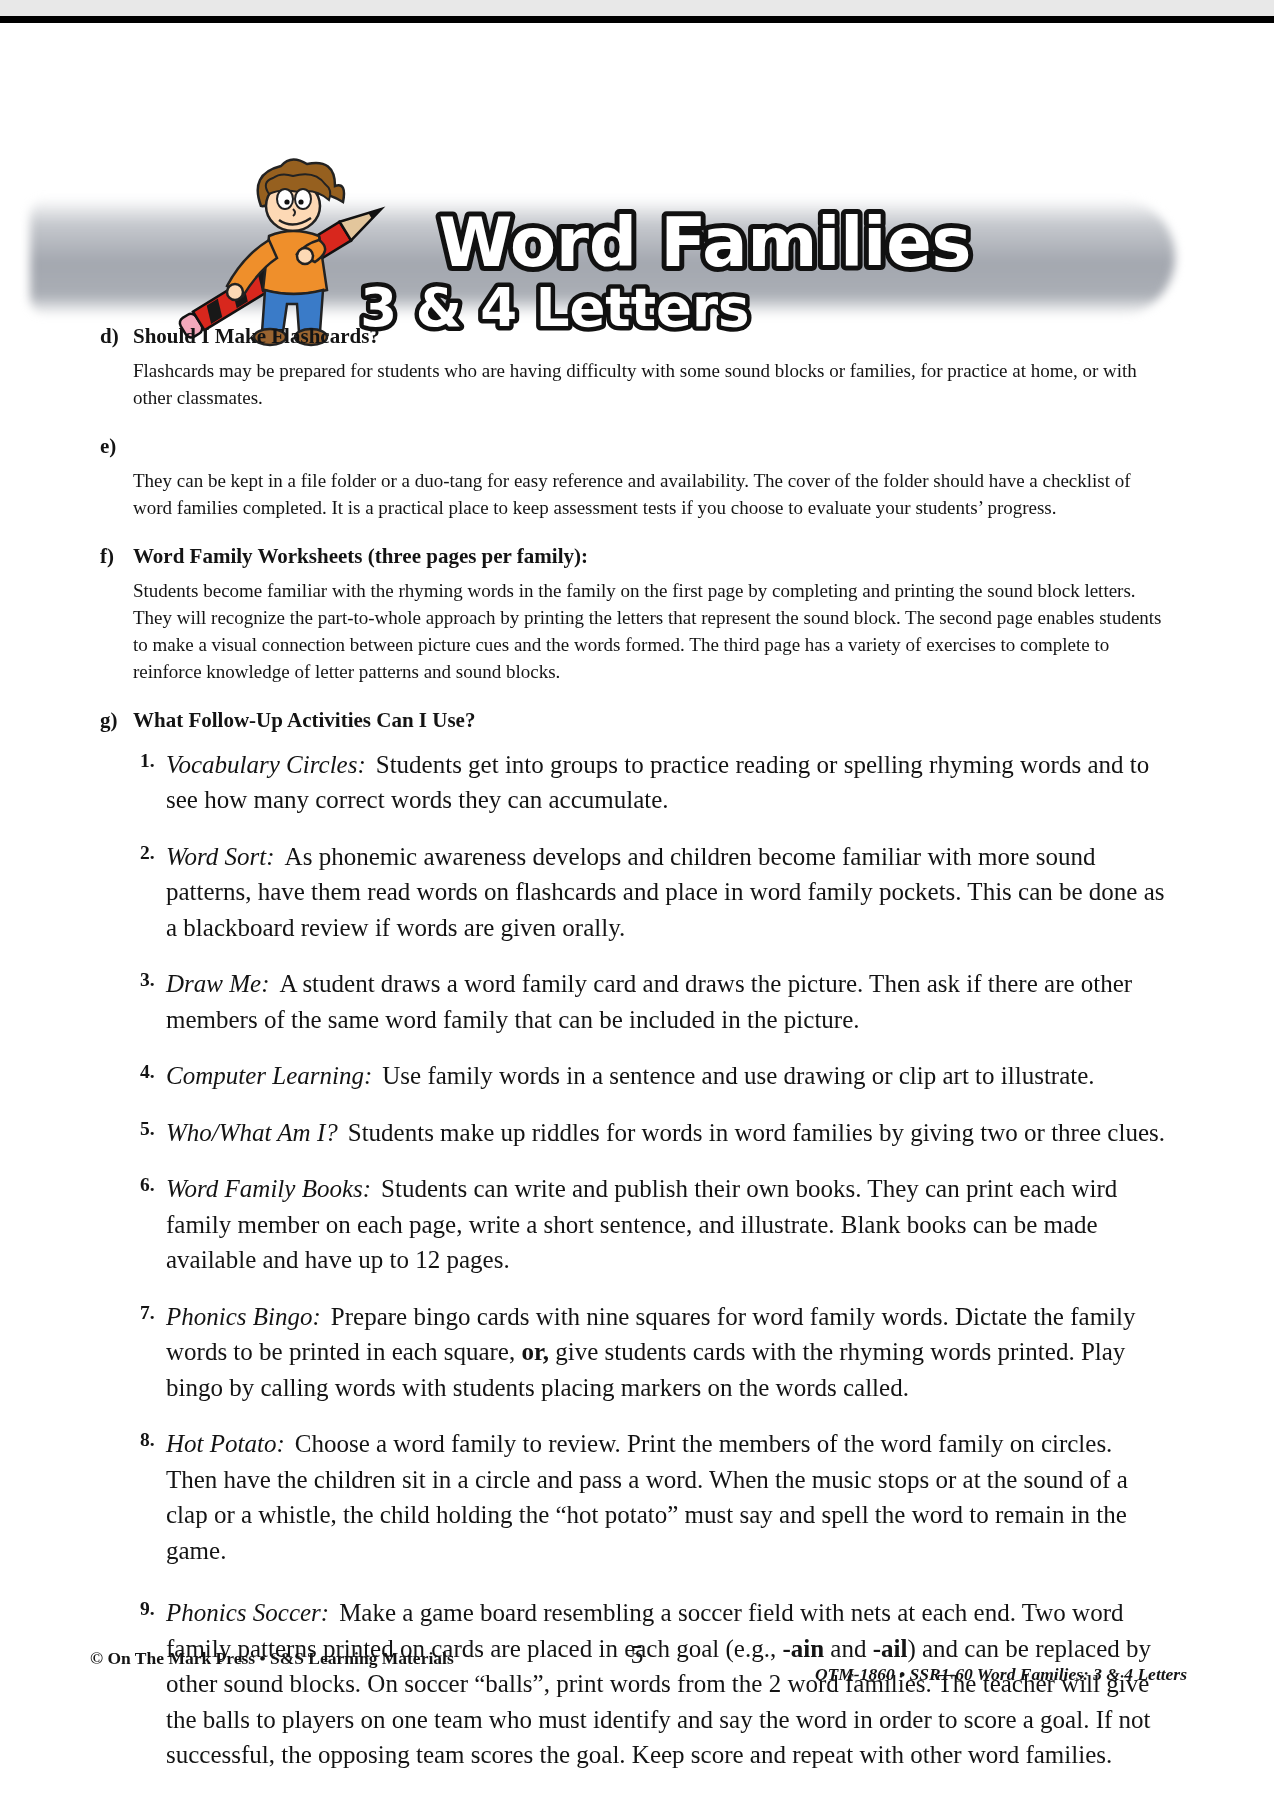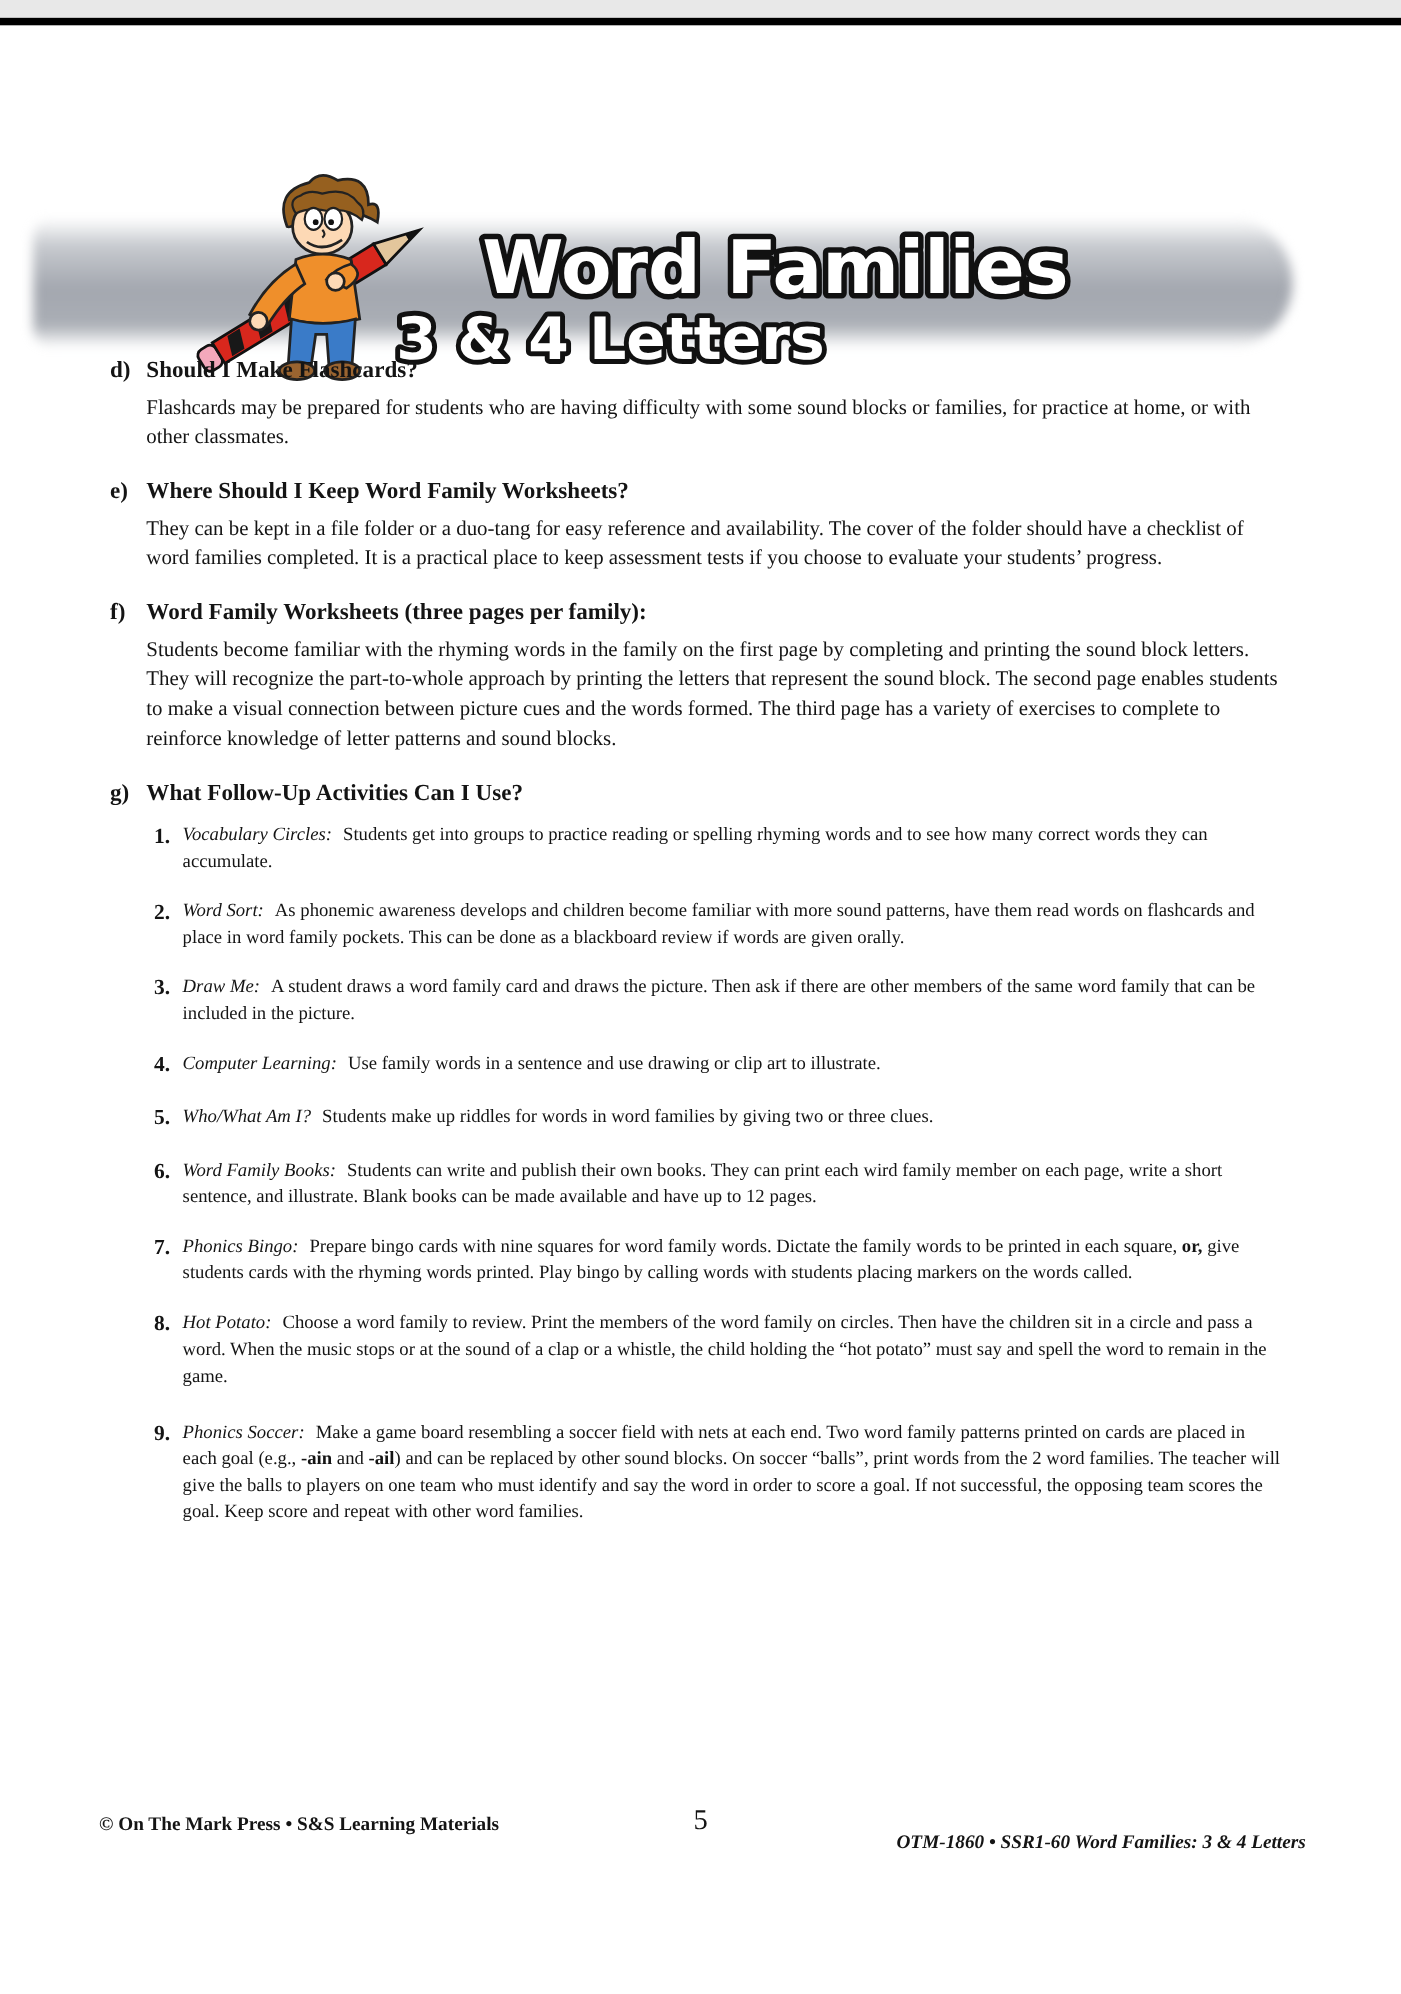--- a/index.html
+++ b/index.html
@@ -39,21 +39,21 @@
   .boy-svg{position:absolute;left:165px;top:138px;}
   
   .content{position:absolute;top:308px;left:0;width:100%;}
   .sec-head{display:flex;align-items:baseline;font-weight:bold;font-size:21px;margin:0 0 9px 0;}
   .sec-letter{margin-left:100px;width:33px;flex:none;}
   .sec-title{margin:0;font-size:21px;font-weight:bold;display:inline;text-align:center;}
   .sec-body{margin:0 0 22px 133px;width:1035px;font-size:19px;line-height:1.42;}
   .acts{margin:14px 0 0 0;padding:0;list-style:none;}
   .act{display:flex;margin:0 0 21px 140px;}
   .act-num{font-weight:bold;font-size:19.5px;width:26px;flex:none;line-height:1.42;}
-  .act-text{margin:0;width:1000px;font-size:17px;line-height:1.42;}
+  .act-text{margin:0;width:1000px;font-size:25px;line-height:1.42;}
   .act-text em{font-style:italic;margin-right:10px;}
   .seg-bold{font-weight:bold;}
   .act-gap{margin-bottom:27px;}
   
   .footer{position:absolute;top:1624px;left:0;width:100%;height:40px;font-size:17.5px;font-weight:bold;}
   .footer-left{position:absolute;left:90px;top:8px;}
   .footer-page{position:absolute;left:0;right:0;top:0;text-align:center;font-size:26px;font-weight:normal;}
   .footer-right{position:absolute;right:87px;top:24px;font-style:italic;}
 </style>
 </head>
@@ -115,21 +115,20 @@
   <div class="content">
 
     <div class="sec-head">
       <span class="sec-letter">d)</span>
       <h2 class="sec-title">Should I Make Flashcards?</h2>
     </div>
     <p class="sec-body">Flashcards may be prepared for students who are having difficulty with some sound blocks or families, for practice at home, or with other classmates.</p>
 
     <div class="sec-head">
       <span class="sec-letter">e)</span>
-      <h2 class="sec-title">Where Should I Keep Word Family Worksheets?</h2>
     </div>
     <p class="sec-body">They can be kept in a file folder or a duo-tang for easy reference and availability.  The cover of the folder should have a checklist of word families completed.  It is a practical place to keep assessment tests if you choose to evaluate your students’ progress.</p>
 
     <div class="sec-head">
       <span class="sec-letter">f)</span>
       <h2 class="sec-title">Word Family Worksheets (three pages per family):</h2>
     </div>
     <p class="sec-body">Students become familiar with the rhyming words in the family on the first page by completing and printing the sound block letters.  They will recognize the part-to-whole approach by printing the letters that represent the sound block.  The second page enables students to make a visual connection between picture cues and the words formed.  The third page has a variety of exercises to complete to reinforce knowledge of letter patterns and sound blocks.</p>
 
     <div class="sec-head">

